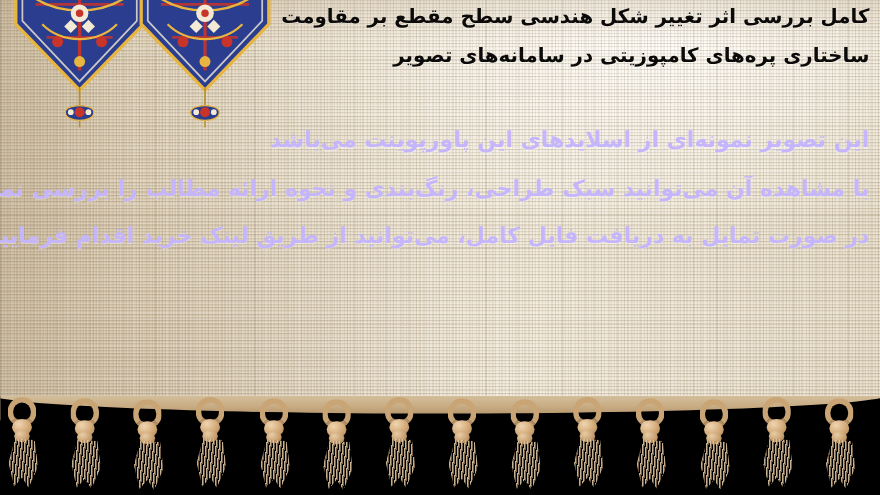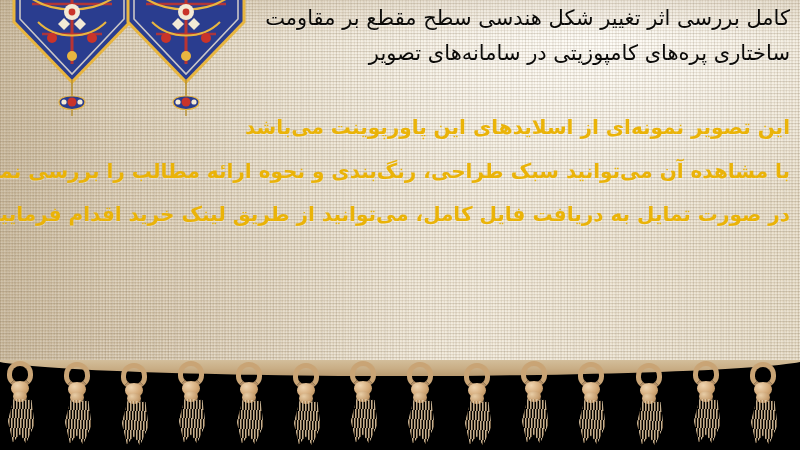--- a/index.html
+++ b/index.html
@@ -72,34 +72,34 @@
     position: absolute;
     left: 0; top: 0;
     width: 800px; height: 382px;
     direction: rtl;
     text-align: right;
   }
   .title-line {
     position: absolute;
     right: 10px;
     color: #0b0a08;
-    font-size: 21px;
+    font-size: 18px;
     line-height: 1.25;
-    font-weight: 400;
+    font-weight: 700;
     white-space: nowrap;
     letter-spacing: 0px;
     text-shadow: 0 1px 0 rgba(255,255,255,.35);
   }
   .title-1 { top: 5px; }
   .title-2 { top: 40px; }
 
   .body-line {
     position: absolute;
     right: 10px;
-    color: #eab308;
+    color: #c4b5fd;
     font-size: 20px;
     line-height: 1.3;
     font-weight: 600;
     white-space: nowrap;
     text-shadow: 0 1px 0 rgba(255,255,255,.30);
   }
   .body-1 { top: 114px; }
   .body-2 { top: 158px; }
   .body-3 { top: 201px; }
 

